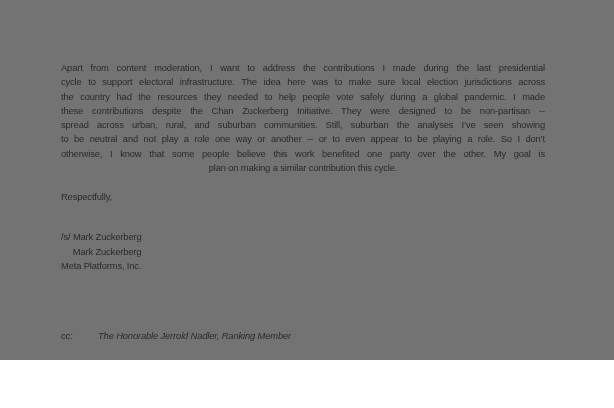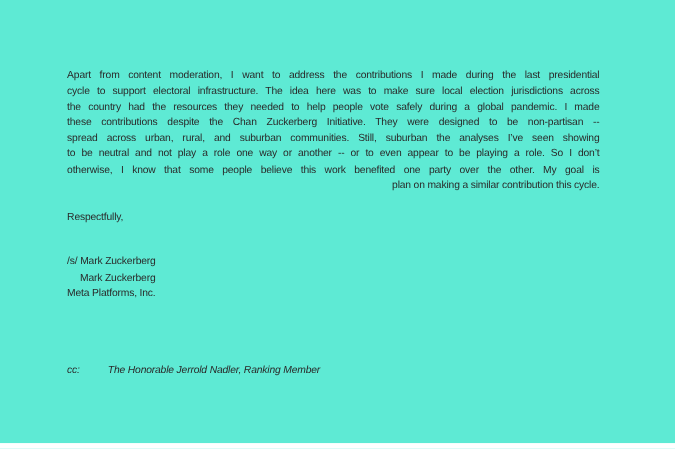--- a/index.html
+++ b/index.html
@@ -3,22 +3,22 @@
 <meta charset="utf-8">
 <style>
   html, body {
     margin: 0;
     padding: 0;
     background: #ffffff;
   }
   .page {
     position: relative;
     width: 614px;
-    height: 403px;
-    background: #5eead4;
+    height: 360px;
+    background: #737373;
     overflow: hidden;
     font-family: "Liberation Sans", sans-serif;
     color: #2a2a2a;
     font-size: 9.4px;
     letter-spacing: -0.15px;
     -webkit-font-smoothing: antialiased;
   }
   .abs { position: absolute; }
   .body-par {
     left: 61px;
@@ -26,21 +26,21 @@
     width: 484px;
     line-height: 14.3px;
   }
   .line.just {
     text-align: justify;
     text-align-last: justify;
     text-justify: inter-word;
     white-space: normal;
   }
   .line.last {
-    text-align: right;
+    text-align: center;
   }
   .closing   { left: 61px; top: 190px; line-height: 14.3px; }
   .sig-slash { left: 61px; top: 230px; line-height: 14.3px; }
   .sig-block { left: 61px; top: 245px; line-height: 14.3px; text-align: right; }
   .cc-row    { left: 61px; top: 329px; line-height: 14.3px; display: flex; font-style: italic; }
   .cc-label  { width: 37px; flex: 0 0 37px; }
 </style>
 </head>
 <body>
 

